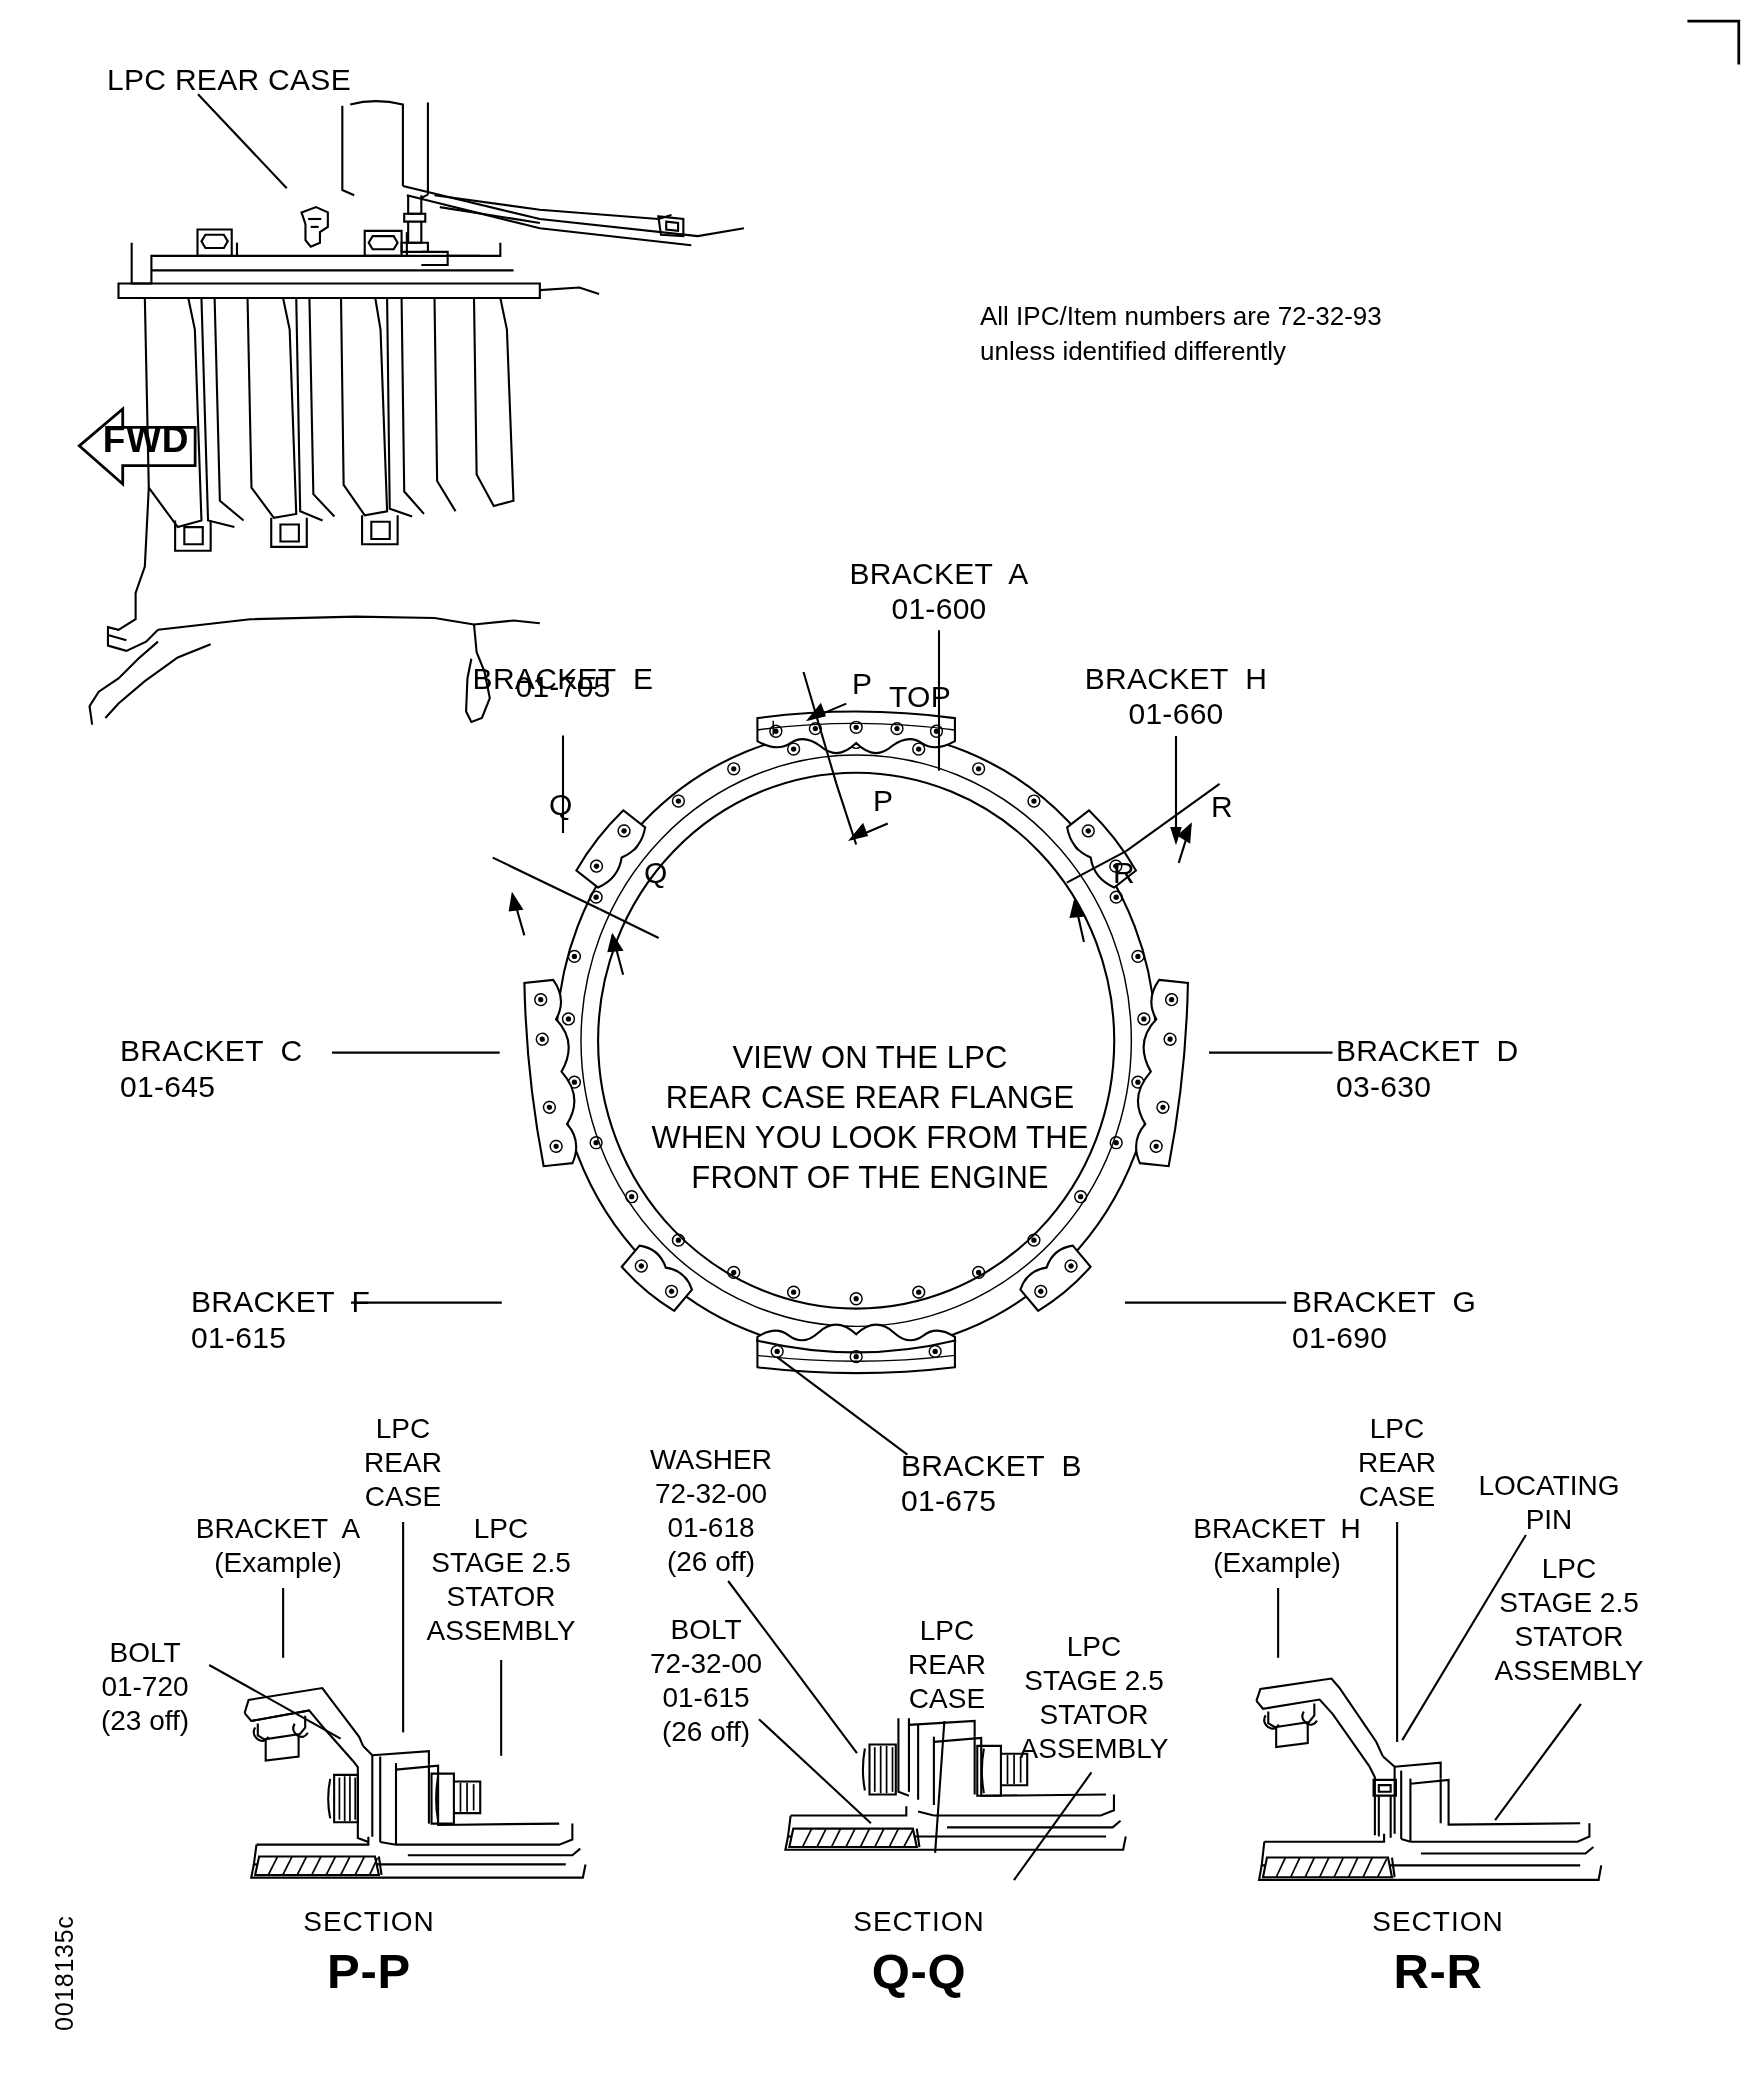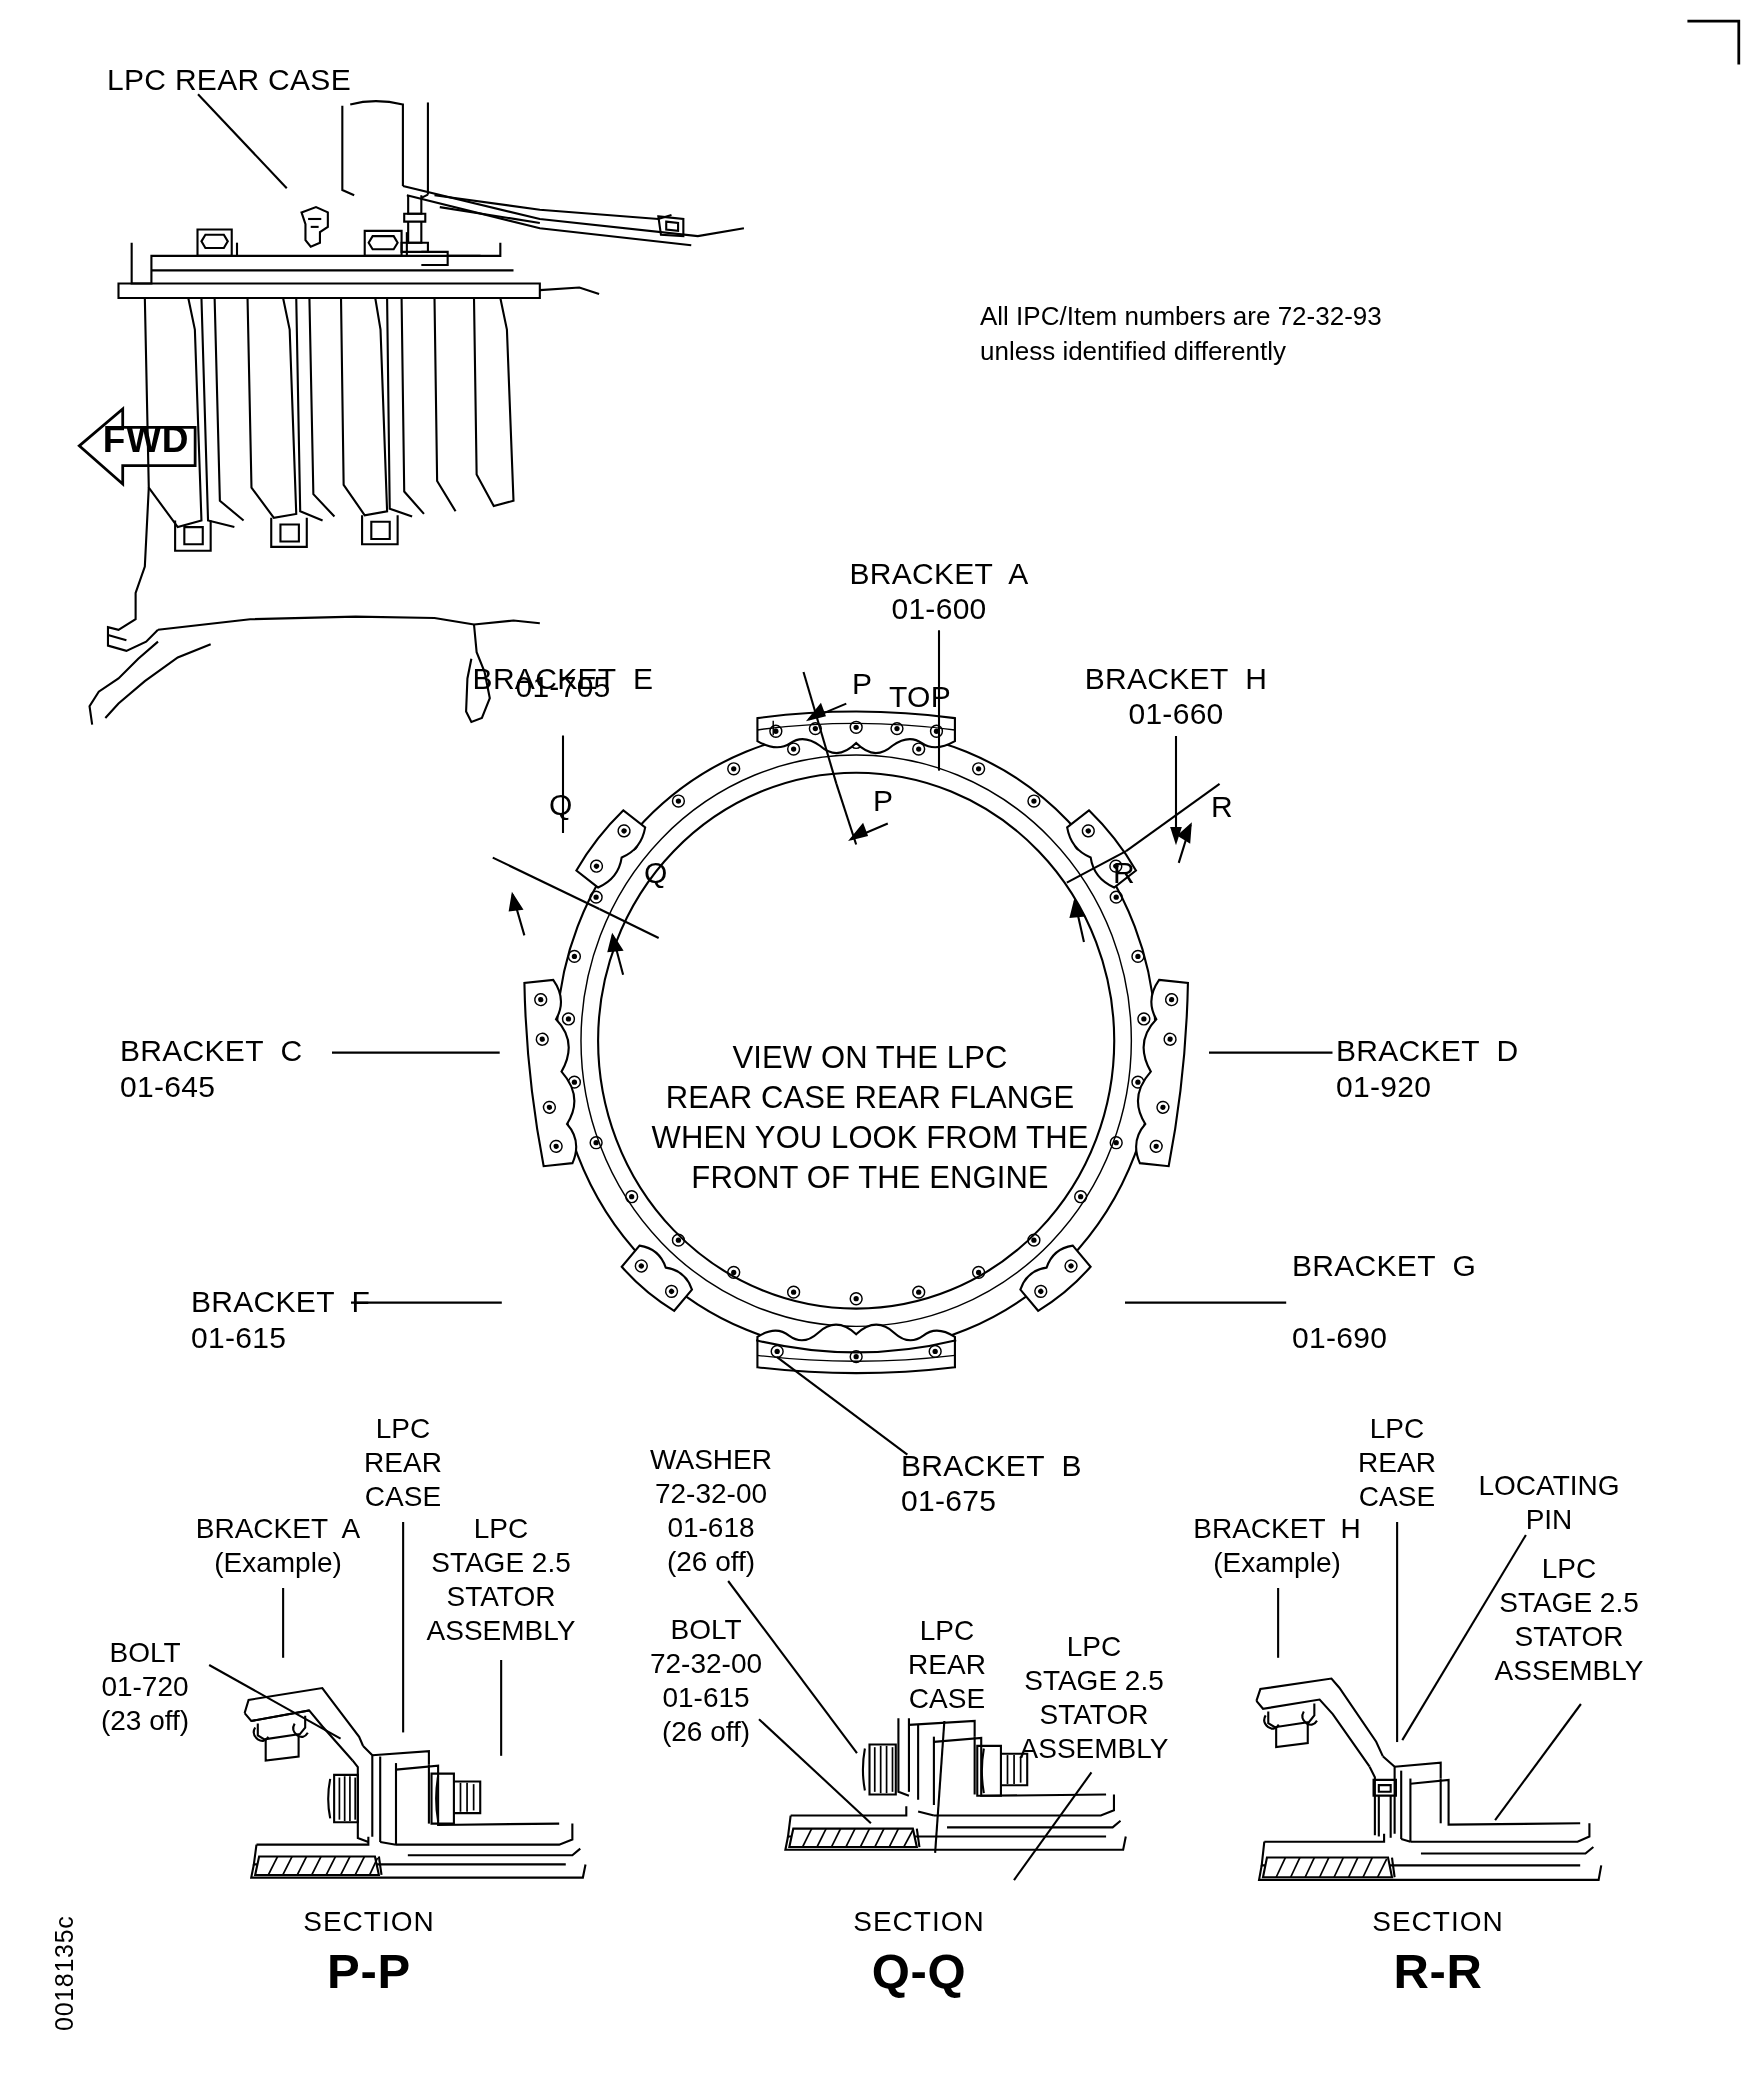--- a/index.html
+++ b/index.html
@@ -350,32 +350,32 @@
     <path class="fillblk" d="M 0 168 L -9 140 L 9 140 Z"></path>
   </svg>
 
   <div class="lbl t-main l" style="left:120px; top:1034px;">BRACKET  C</div>
   <div class="lbl t-main l" style="left:120px; top:1070px;">01-645</div>
   <svg width="184" height="13" style="left:331px; top:1050px;" viewBox="0 0 280 20">
       <path class="ln" d="M 0 4 L 258 4"></path>
     </svg>
 
   <div class="lbl t-main l" style="left:1336px; top:1034px;">BRACKET  D</div>
-  <div class="lbl t-main l" style="left:1336px; top:1070px;">01-920</div>
+  <div class="lbl t-main l" style="left:1336px; top:1070px;">03-630</div>
   <svg width="184" height="13" style="left:1208px; top:1050px;" viewBox="0 0 280 20">
       <path class="ln" d="M 0 4 L 190 4"></path>
     </svg>
 
   <div class="lbl t-main l" style="left:191px; top:1285px;">BRACKET  F</div>
   <div class="lbl t-main l" style="left:191px; top:1321px;">01-615</div>
   <svg width="171" height="13" style="left:350px; top:1300px;" viewBox="0 0 260 20">
       <path class="ln" d="M 0 4 L 232 4"></path>
     </svg>
 
-  <div class="lbl t-main l" style="left:1292px; top:1249px;">BRACKET  G</div>
+  <div class="lbl t-main l" style="left:1292px; top:1285px;">BRACKET  G</div>
   <div class="lbl t-main l" style="left:1292px; top:1321px;">01-690</div>
   <svg width="171" height="13" style="left:1124px; top:1300px;" viewBox="0 0 260 20">
       <path class="ln" d="M 0 4 L 248 4"></path>
     </svg>
 
   <div class="lbl t-main l" style="left:901px; top:1449px;">BRACKET  B</div>
   <div class="lbl t-main l" style="left:901px; top:1484px;text-align:center;">01-675</div>
   <svg width="158" height="132" style="left:777px; top:1357px;" viewBox="0 0 240 200">
       <path class="ln" d="M 0 0 L 198 148"></path>
     </svg>

